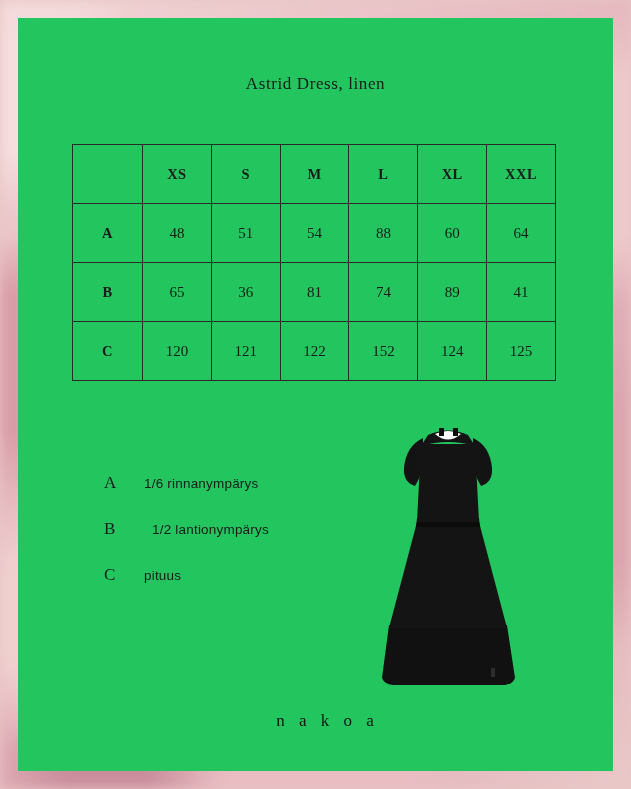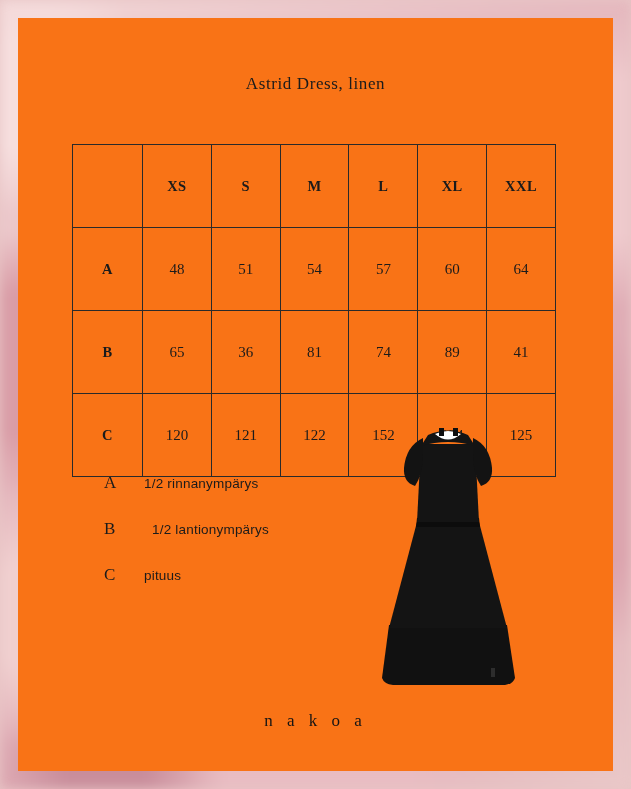--- a/index.html
+++ b/index.html
@@ -31,21 +31,21 @@
     filter: blur(6px);
   }
 
   
   #card {
     position: absolute;
     left: 18px;
     top: 18px;
     width: 595px;
     height: 753px;
-    background: #f97316;
+    background: #22c55e;
     box-sizing: border-box;
   }
 
   #doc-title {
     position: absolute;
     top: 56px;
     left: 0;
     width: 100%;
     text-align: center;
     font-size: 17px;
@@ -65,21 +65,21 @@
   }
   #size-table td, #size-table th {
     border: 1px solid #2a2a2a;
     height: 50px;
     text-align: center;
     vertical-align: middle;
     font-size: 15px;
     font-weight: normal;
     color: #1b1b1b;
     font-family: "Liberation Serif", serif;
-    padding: 16px;
+    padding: 4px;
   }
   #size-table th.corner { border-left: 1px solid #2a2a2a; }
   #size-table th.size-head,
   #size-table td.row-head {
     font-weight: bold;
     font-size: 14.5px;
     letter-spacing: 0.5px;
   }
   #size-table col.first { width: 70px; }
 
@@ -115,21 +115,21 @@
     left: 355px;
     top: 392px;
     width: 150px;
     height: 285px;
   }
 
   
   #brand {
     position: absolute;
     bottom: 40px;
-    left: 0;
+    left: 12px;
     width: 100%;
     text-align: center;
     font-size: 17px;
     letter-spacing: 5px;
     color: #141414;
     font-family: "Liberation Serif", serif;
   }
 </style>
 </head>
 <body>
@@ -160,21 +160,21 @@
         <th class="size-head">XL</th>
         <th class="size-head">XXL</th>
       </tr>
     </thead>
     <tbody>
       <tr>
         <td class="row-head">A</td>
         <td>48</td>
         <td>51</td>
         <td>54</td>
-        <td>57</td>
+        <td>88</td>
         <td>60</td>
         <td>64</td>
       </tr>
       <tr>
         <td class="row-head">B</td>
         <td>65</td>
         <td>36</td>
         <td>81</td>
         <td>74</td>
         <td>89</td>
@@ -188,21 +188,21 @@
         <td>152</td>
         <td>124</td>
         <td>125</td>
       </tr>
     </tbody>
   </table>
 
   <div id="legend">
     <div class="legend-row">
       <span class="legend-letter">A</span>
-      <span class="legend-text">1/2 rinnanympärys</span>
+      <span class="legend-text">1/6 rinnanympärys</span>
     </div>
     <div class="legend-row indent">
       <span class="legend-letter">B</span>
       <span class="legend-text">1/2 lantionympärys</span>
     </div>
     <div class="legend-row">
       <span class="legend-letter">C</span>
       <span class="legend-text">pituus</span>
     </div>
   </div>

